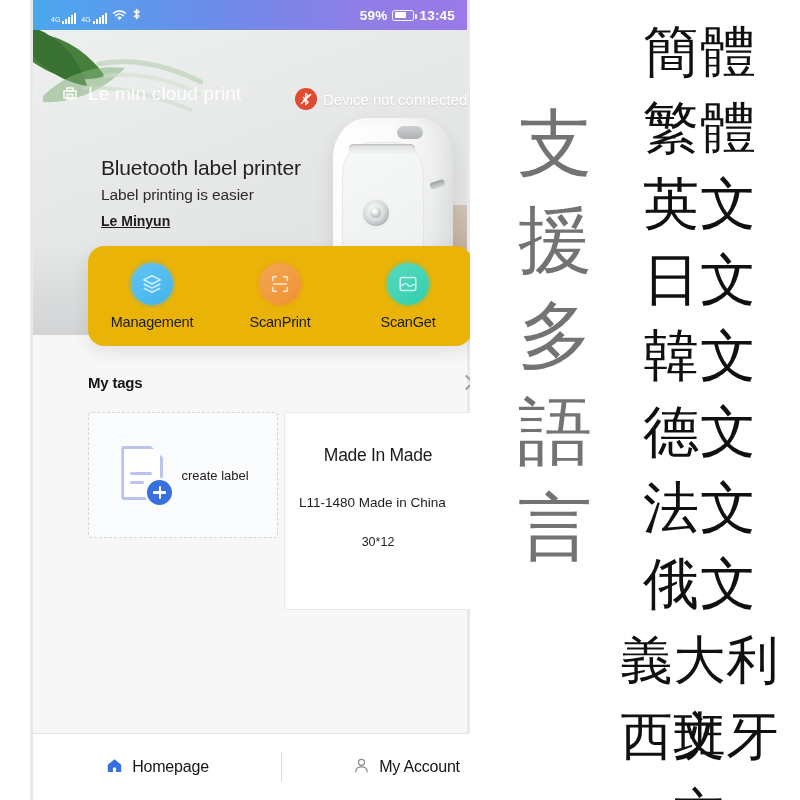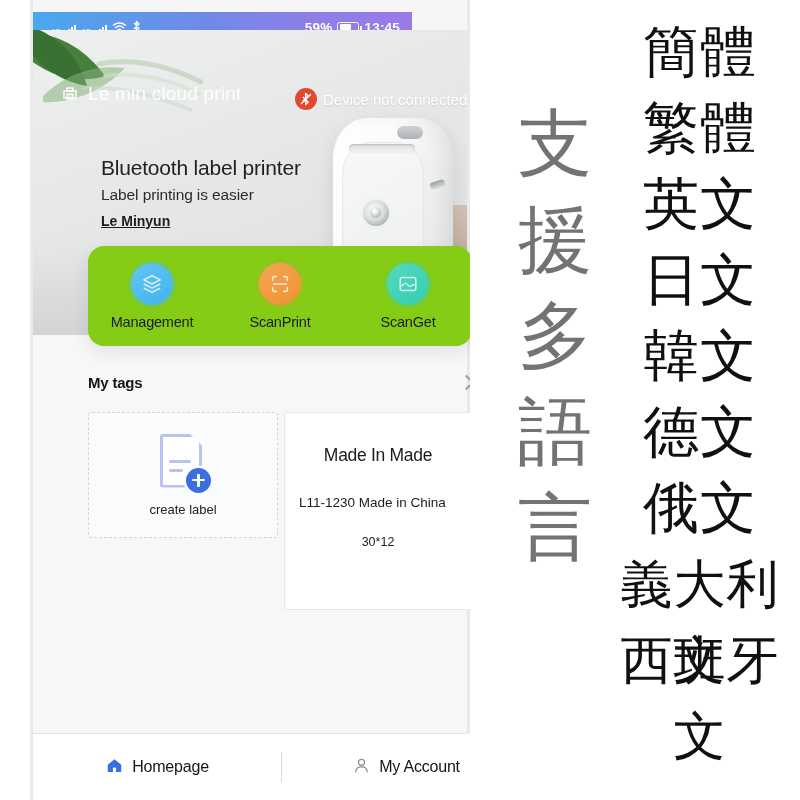--- a/index.html
+++ b/index.html
@@ -16,21 +16,21 @@
     position: absolute; left: 30px; top: 0px;
     width: 440px; height: 800px;
     background: #f6f6f6;
     overflow: hidden;
   }
   .phone-edge-l { position:absolute; left:0; top:0; width:3px; height:800px; background:#e9e9ea; }
   .phone-edge-r { position:absolute; right:0; top:0; width:3px; height:800px; background:#e9e9ea; }
 
   
   .statusbar {
-    position: absolute; left:3px; top:12px; width:379px; height:30px;
+    position: absolute; left:3px; top:0; width:434px; height:30px;
     background: linear-gradient(90deg, #4aa8ee 0%, #6f8ae8 45%, #8f7ee6 75%, #9a7ae8 100%);
     color:#fff;
     display:flex; align-items:center; justify-content:space-between;
     padding: 0 12px 0 18px;
     font-size: 13px;
   }
   .sb-left { display:flex; align-items:flex-end; gap:5px; }
   .sb-right { display:flex; align-items:center; gap:5px; font-size:13.5px; font-weight:600; letter-spacing:.2px;}
   .sig { display:flex; align-items:flex-end; gap:1px; }
   .sig sup { font-size:7px; line-height:7px; margin-right:1px; align-self:flex-start; margin-top:3px;}
@@ -80,21 +80,21 @@
       background: linear-gradient(180deg,#9aa0a2,#d7dada); transform:rotate(-18deg); }
   .printer .lens { position:absolute; left:30px; top:82px; width:26px; height:26px; border-radius:50%;
       background: radial-gradient(circle at 42% 38%, #ffffff 0%, #d9dcdd 48%, #a9aeb0 78%, #cfd3d4 100%);
       box-shadow: 0 0 0 2px #f0f1f1, 0 1px 3px rgba(0,0,0,.18); }
   .printer .lens::after { content:""; position:absolute; left:7px; top:7px; width:11px; height:11px; border-radius:50%;
       background: radial-gradient(circle at 40% 35%, #fff 10%, #b9bdbf 70%, #8e9395 100%); }
 
   
   .actions {
     position:absolute; left:58px; top:246px; width:384px; height:100px;
-    background:#84cc16; border-radius:16px;
+    background:#eab308; border-radius:16px;
     box-shadow: 0 6px 18px rgba(0,0,0,.09);
     display:flex; align-items:center; justify-content:space-around; 
   }
   .action { width:112px; display:flex; flex-direction:column; align-items:center; gap:9px; }
   .circ { width:42px; height:42px; border-radius:50%; display:flex; align-items:center; justify-content:center; position:relative; }
   .circ::before { content:""; position:absolute; inset:-3px; border-radius:50%; opacity:.22; }
   .c-blue { background: linear-gradient(145deg,#6ec9f5,#42b4ee); }
   .c-blue::before { background:#42b4ee; }
   .c-orange { background: linear-gradient(145deg,#f5ae5d,#ef9233); }
   .c-orange::before { background:#ef9233; }
@@ -104,21 +104,21 @@
 
   
   .tags-head { position:absolute; left:58px; top:374px; width:384px; display:flex; align-items:center; justify-content:space-between; }
   .tags-head .t { font-size:15px; font-weight:700; color:#151515; letter-spacing:-.2px;}
   .chev { width:11px; height:11px; border-right:2px solid #9b9b9b; border-top:2px solid #9b9b9b; transform:rotate(45deg); }
 
   .tiles { position:absolute; left:58px; top:412px; width:384px; display:flex; gap:6px; align-items:flex-start; }
 
   .tile-new {
     width:190px; height:126px; border:1.4px dashed #d2d4d8; border-radius:4px; background:#fafbfc;
-    display:flex; flex-direction:column; align-items:center; justify-content:center; gap:10px;
+    display:flex; flex-direction:row; align-items:center; justify-content:center; gap:10px;
   }
   .doc-icon { position:relative; width:54px; height:58px; }
   .doc-icon .sheet {
     position:absolute; left:4px; top:0; width:42px; height:54px;
     border:3px solid #b9c3ee; border-radius:3px; background:#fff;
     clip-path: polygon(0 0, 70% 0, 100% 22%, 100% 100%, 0 100%);
   }
   .doc-icon .ln { position:absolute; height:3px; background:#b9c3ee; border-radius:2px; }
   .doc-icon .ln1 { left:13px; top:26px; width:22px; }
   .doc-icon .ln2 { left:13px; top:35px; width:14px; }
@@ -314,21 +314,21 @@
           <span class="ln ln2"></span>
           <span class="plus"></span>
         </span>
         <span class="lbl">create label</span>
       </div>
 
       <div class="tile-label">
         <div class="preview">
           <span class="p">Made In Made</span>
         </div>
-        <div class="name">L11-1230 Made in China</div>
+        <div class="name">L11-1480 Made in China</div>
         <div class="size">30*12</div>
       </div>
     </div>
 
     <div class="bottomnav">
       <div class="nav-item">
         <span>
           <svg width="19" height="19" viewBox="0 0 24 24">
             <path d="M3.5 11L12 4l8.5 7v8.2a1 1 0 0 1-1 1h-15a1 1 0 0 1-1-1z" fill="#3a6fe0"></path>
             <rect x="10" y="14.4" width="4" height="5.8" fill="#fff" rx="1"></rect>
@@ -357,18 +357,19 @@
     <div>言</div>
   </div>
 
   <div class="cn-list">
     <div>簡體</div>
     <div>繁體</div>
     <div>英文</div>
     <div>日文</div>
     <div>韓文</div>
     <div>德文</div>
+    <div>法文</div>
     <div>俄文</div>
     <div class="wide4">義大利文</div>
     <div class="wide4">西班牙文</div>
   </div>
 
 </div>
 
 </body></html>

